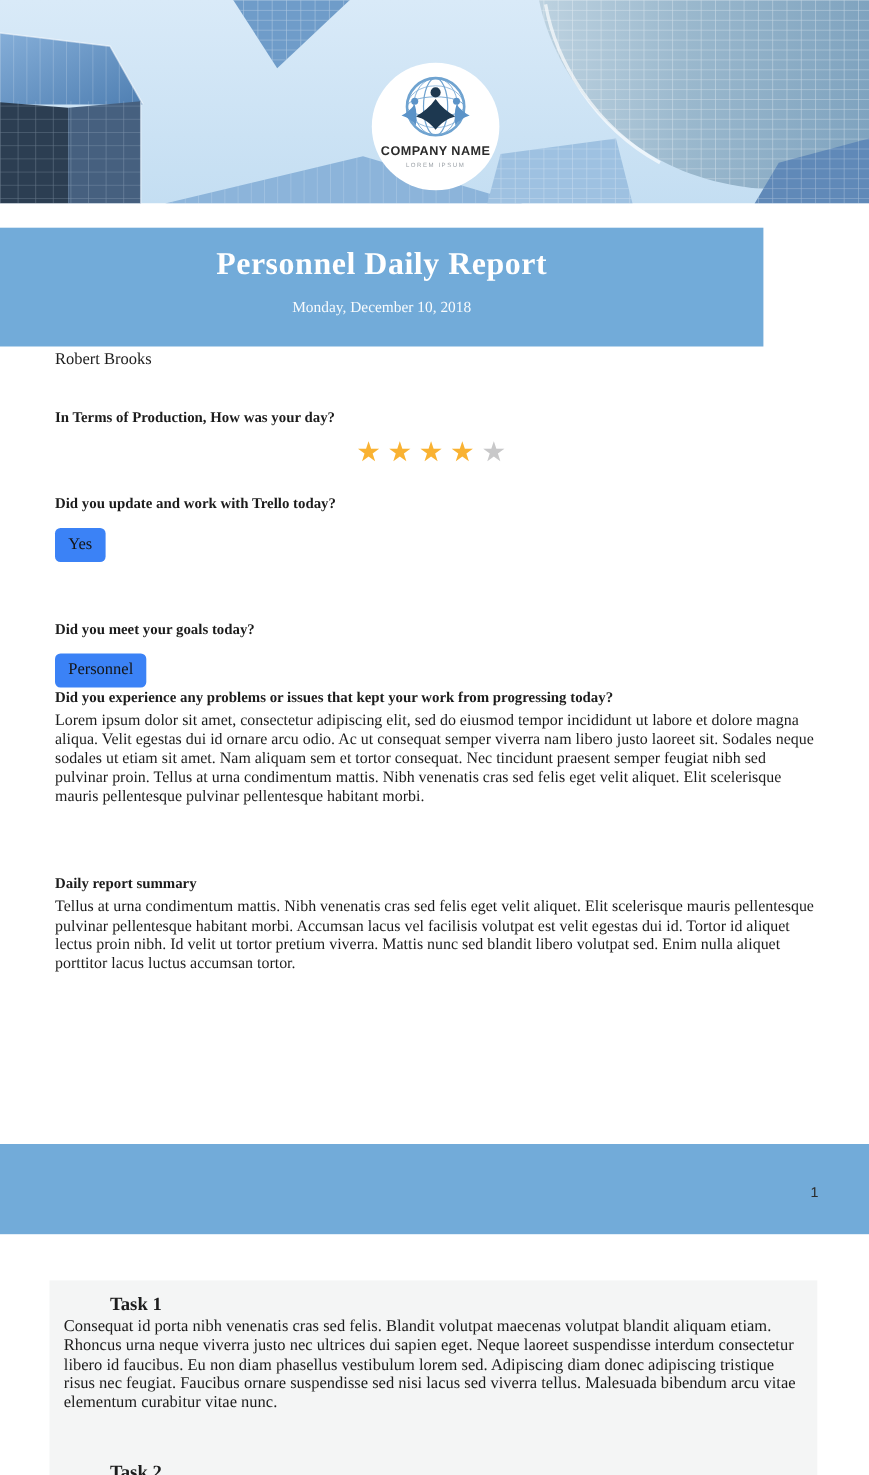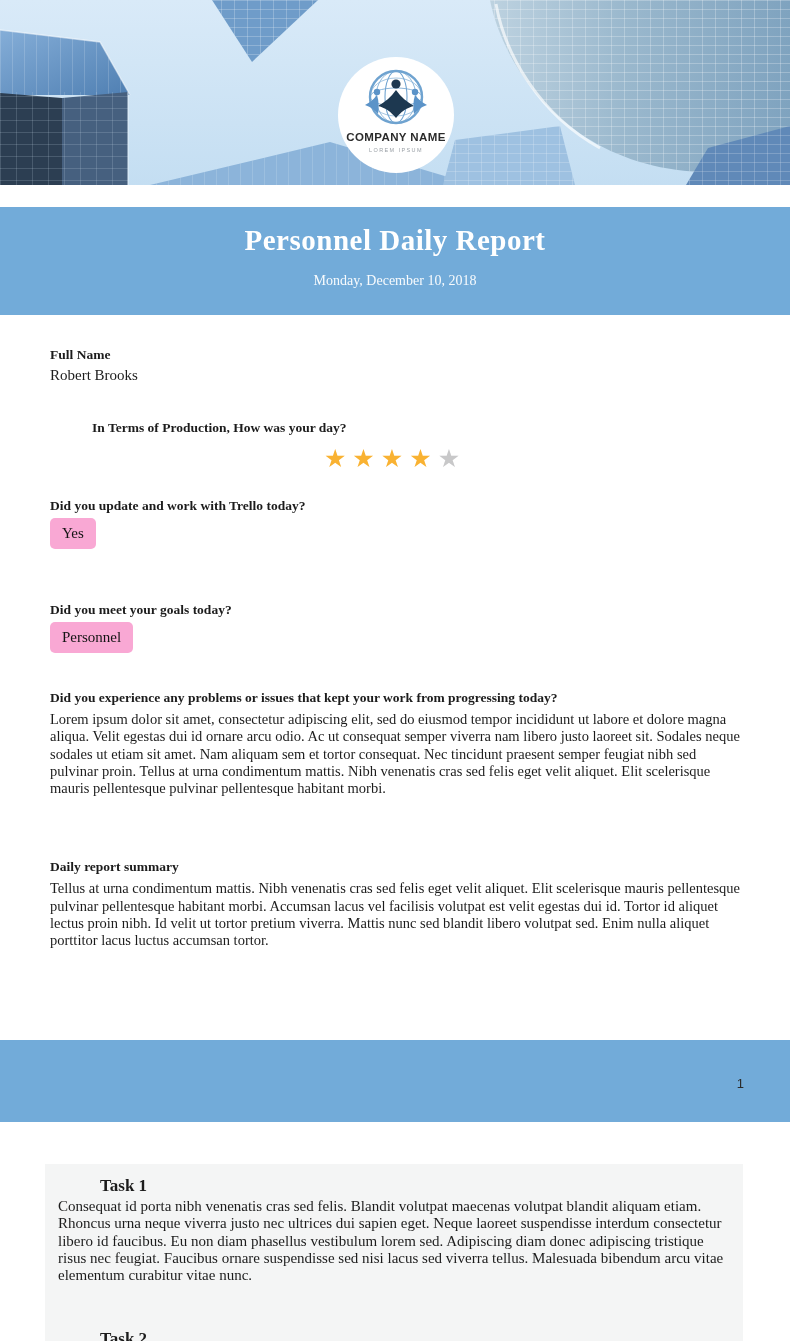--- a/index.html
+++ b/index.html
@@ -7,44 +7,44 @@
   .page {
     position:relative; width:790px; height:1341px; overflow:hidden;
     background:#ffffff; font-family:"Liberation Serif","DejaVu Serif",serif;
     color:#1c1c1c; margin:0 auto;
   }
   
   .photo-header { position:absolute; top:0; left:0; width:790px; height:185px; }
   .photo-header svg { display:block; width:790px; height:185px; }
   
   .banner {
-    position:absolute; top:207px; left:0; width:790px; height:108px;
+    position:absolute; top:207px; left:0; width:694px; height:108px;
     background:#72abd9; text-align:center;
   }
   .banner h1 {
     padding-top:16px; font-size:29px; line-height:34px; font-weight:bold;
     color:#ffffff; letter-spacing:0.5px;
   }
   .banner .date {
     margin-top:16px; font-size:14px; color:rgba(255,255,255,0.95);
   }
   
   .content { position:absolute; top:315px; left:50px; width:690px; }
   .field-label { font-size:13.5px; font-weight:bold; line-height:17px; }
   .field-value { font-size:15px; line-height:19px; margin-top:3px; }
   .mt-31 { margin-top:31px; }
-  .mt-34 { margin-top:34px;margin-left:42px; }
+  .mt-34 { margin-top:34px; }
   .mt-24 { margin-top:24px; }
   .mt-32 { margin-top:52px; }
-  .mt-36 { margin-top:36px; }
+  .mt-36 { }
   .mt-60 { margin-top:61px; }
   .stars { margin-top:9px; text-align:center; font-size:25px; line-height:28px;
            letter-spacing:6px; font-family:"DejaVu Sans",sans-serif; }
   .chip {
-    display:inline-block; margin-top:4px; background:#f9a8d4; color:#141414;
+    display:inline-block; margin-top:14px; background:#3b82f6; color:#141414;
     border:none; border-radius:5px; padding:6px 12px 7px 12px;
     font-size:15px; font-family:"Liberation Serif","DejaVu Serif",serif;
     line-height:18px; cursor:default;
   }
   .para { margin-top:5px; font-size:14.5px; line-height:17.3px; text-align:left; }
   
   .footer-bar {
     position:absolute; top:1040px; left:0; width:790px; height:82px;
     background:#72abd9;
   }
@@ -159,21 +159,20 @@
     </svg>
   </div>
 
   <div class="banner">
     <h1>Personnel Daily Report</h1>
     <div class="date">Monday, December 10, 2018</div>
   </div>
 
   <div class="content">
 
-    <div class="field-label mt-31">Full Name</div>
     <div class="field-value">Robert Brooks</div>
 
     <div class="field-label mt-34">In Terms of Production, How was your day?</div>
     <div class="stars">
       <span class="star" style="color: rgb(249, 178, 50);">★</span><span class="star" style="color: rgb(249, 178, 50);">★</span><span class="star" style="color: rgb(249, 178, 50);">★</span><span class="star" style="color: rgb(249, 178, 50);">★</span><span class="star" style="color: rgb(200, 200, 201);">★</span>
     </div>
 
     <div class="field-label mt-24">Did you update and work with Trello today?</div>
     <span class="chip">Yes</span>
 

